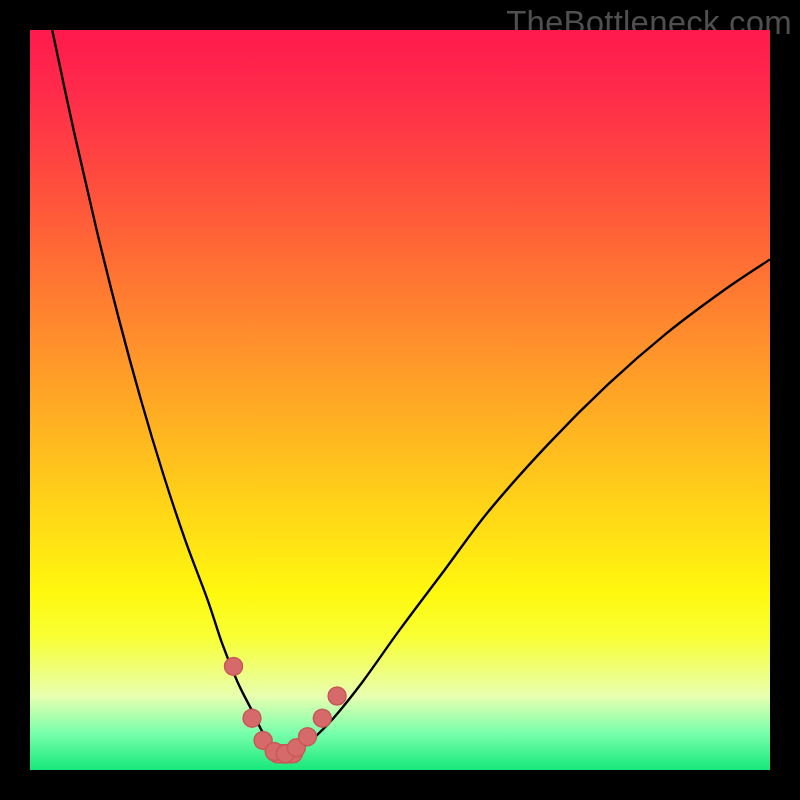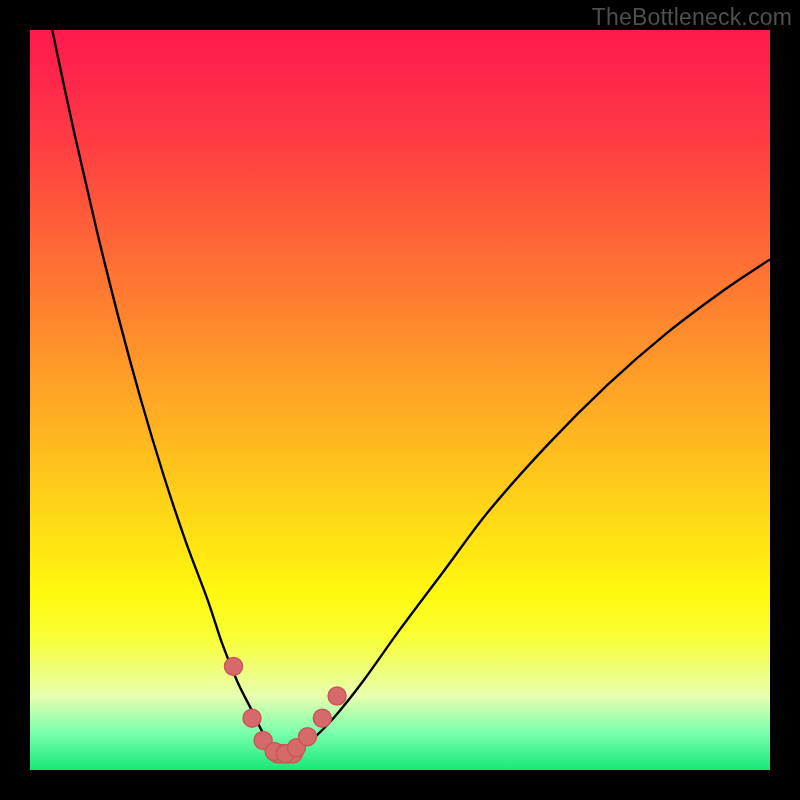--- a/index.html
+++ b/index.html
@@ -36,21 +36,21 @@
       #e8ffb0 90%,
       #79ffac 95%,
       #17e87a 100%
     );
   }
   .watermark {
     position: absolute;
     top: 4px;
     right: 8px;
     color: #4f4f4f;
-    font-size: 23px;
+    font-size: 33px;
     font-weight: 500;
     letter-spacing: 0.2px;
   }
   svg.curve {
     position: absolute;
     left: 0;
     top: 0;
     width: 740px;
     height: 740px;
   }

